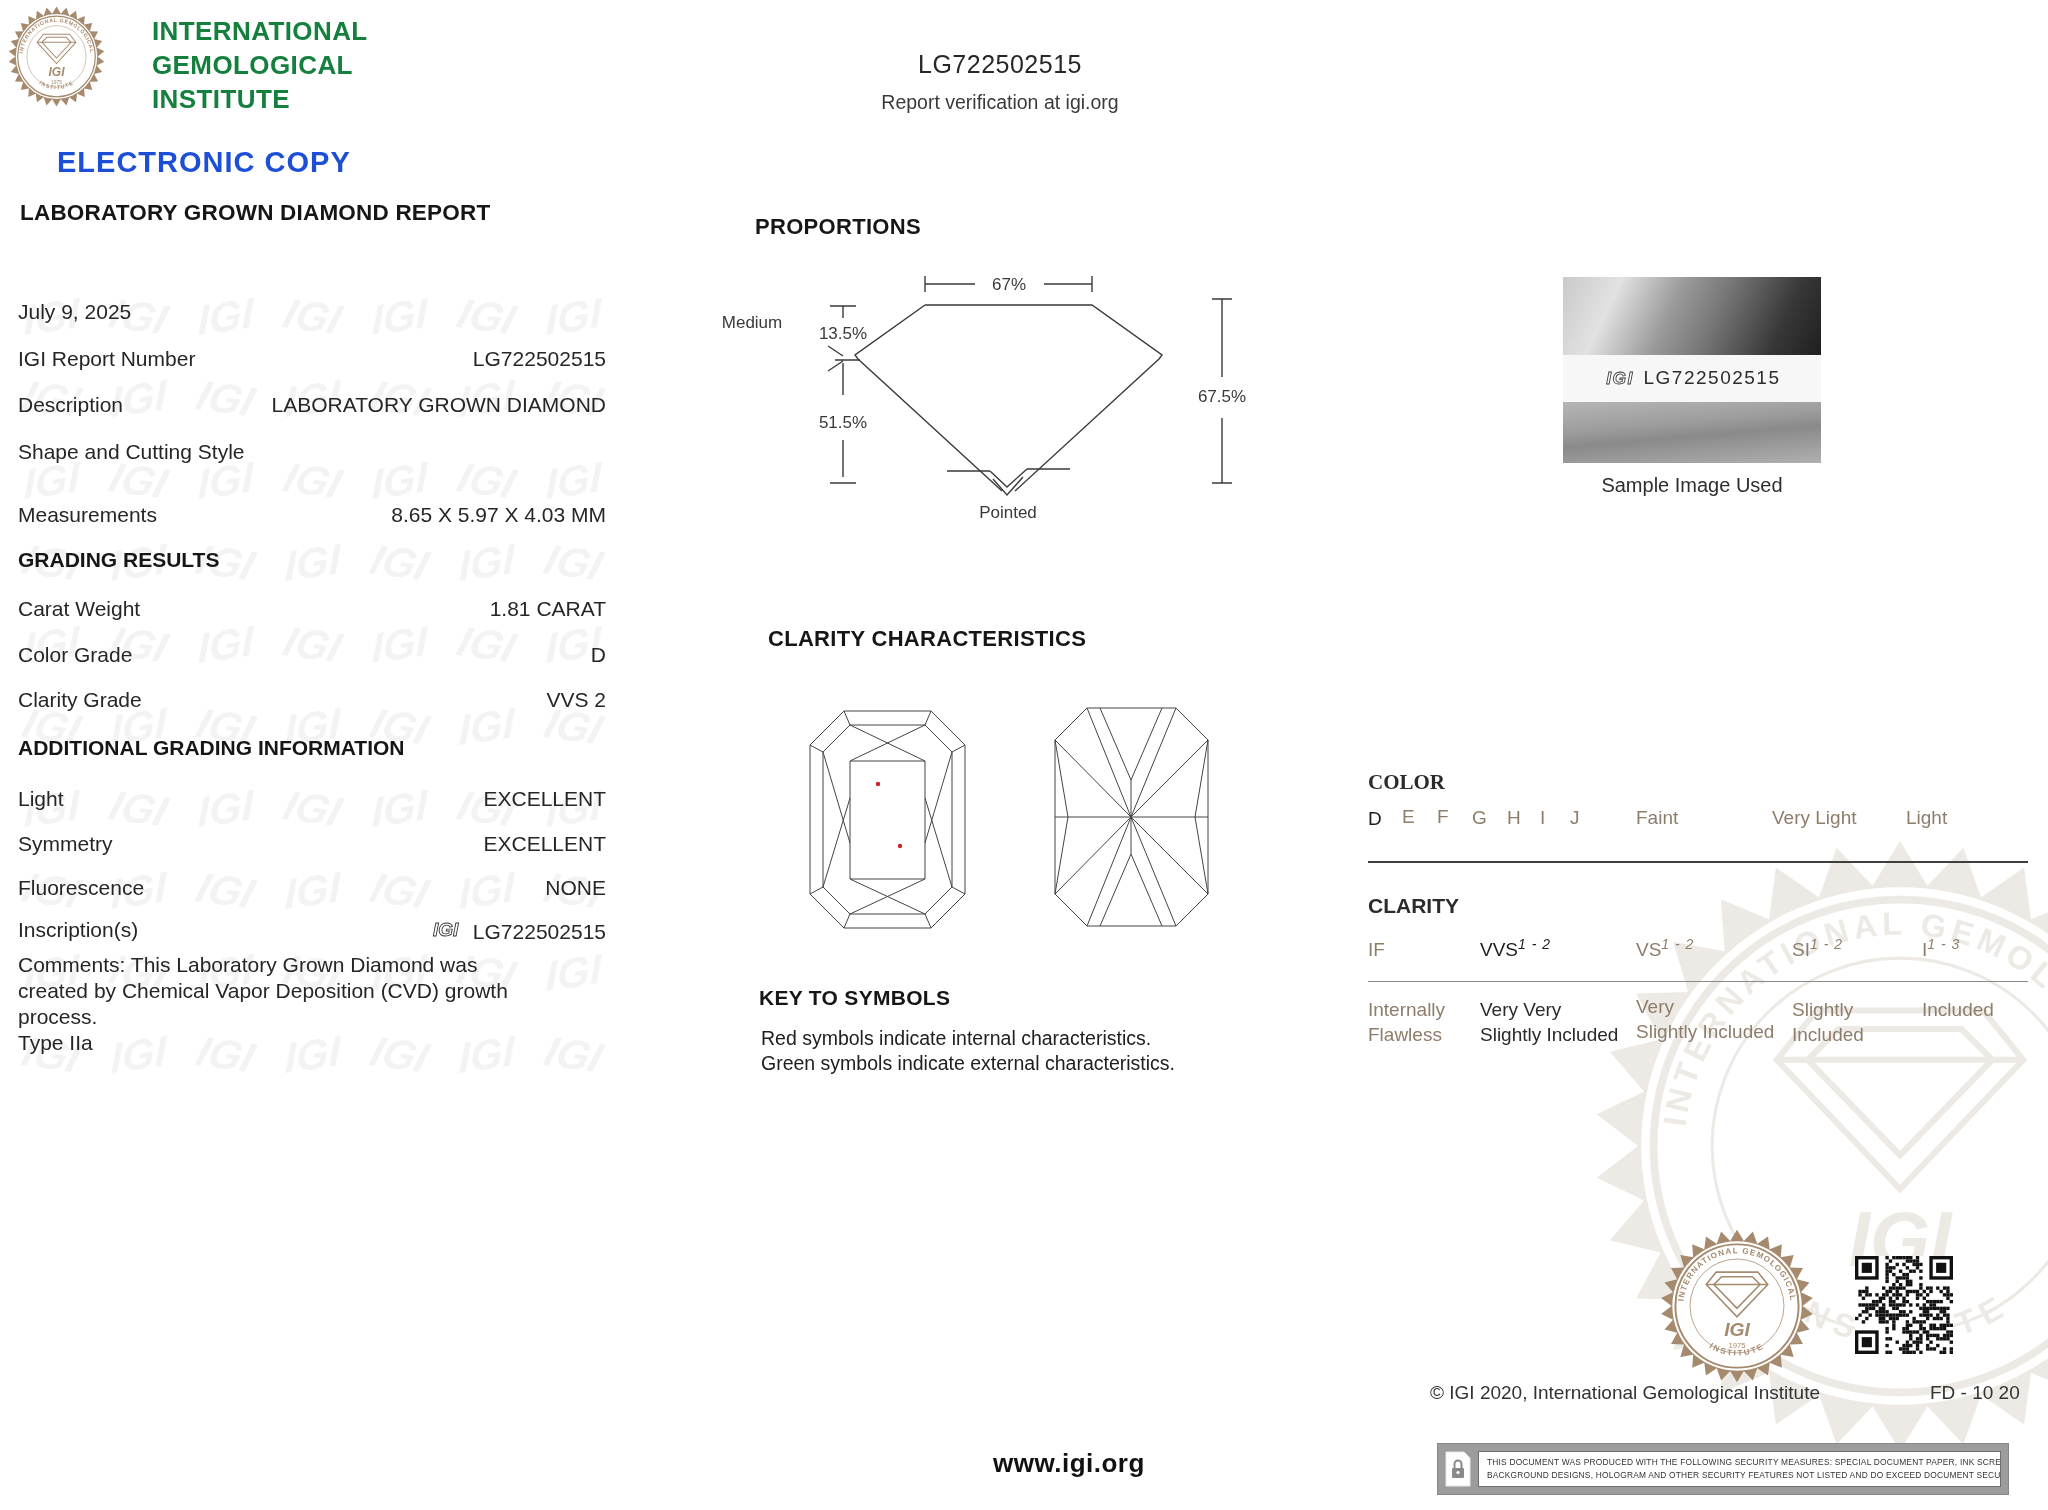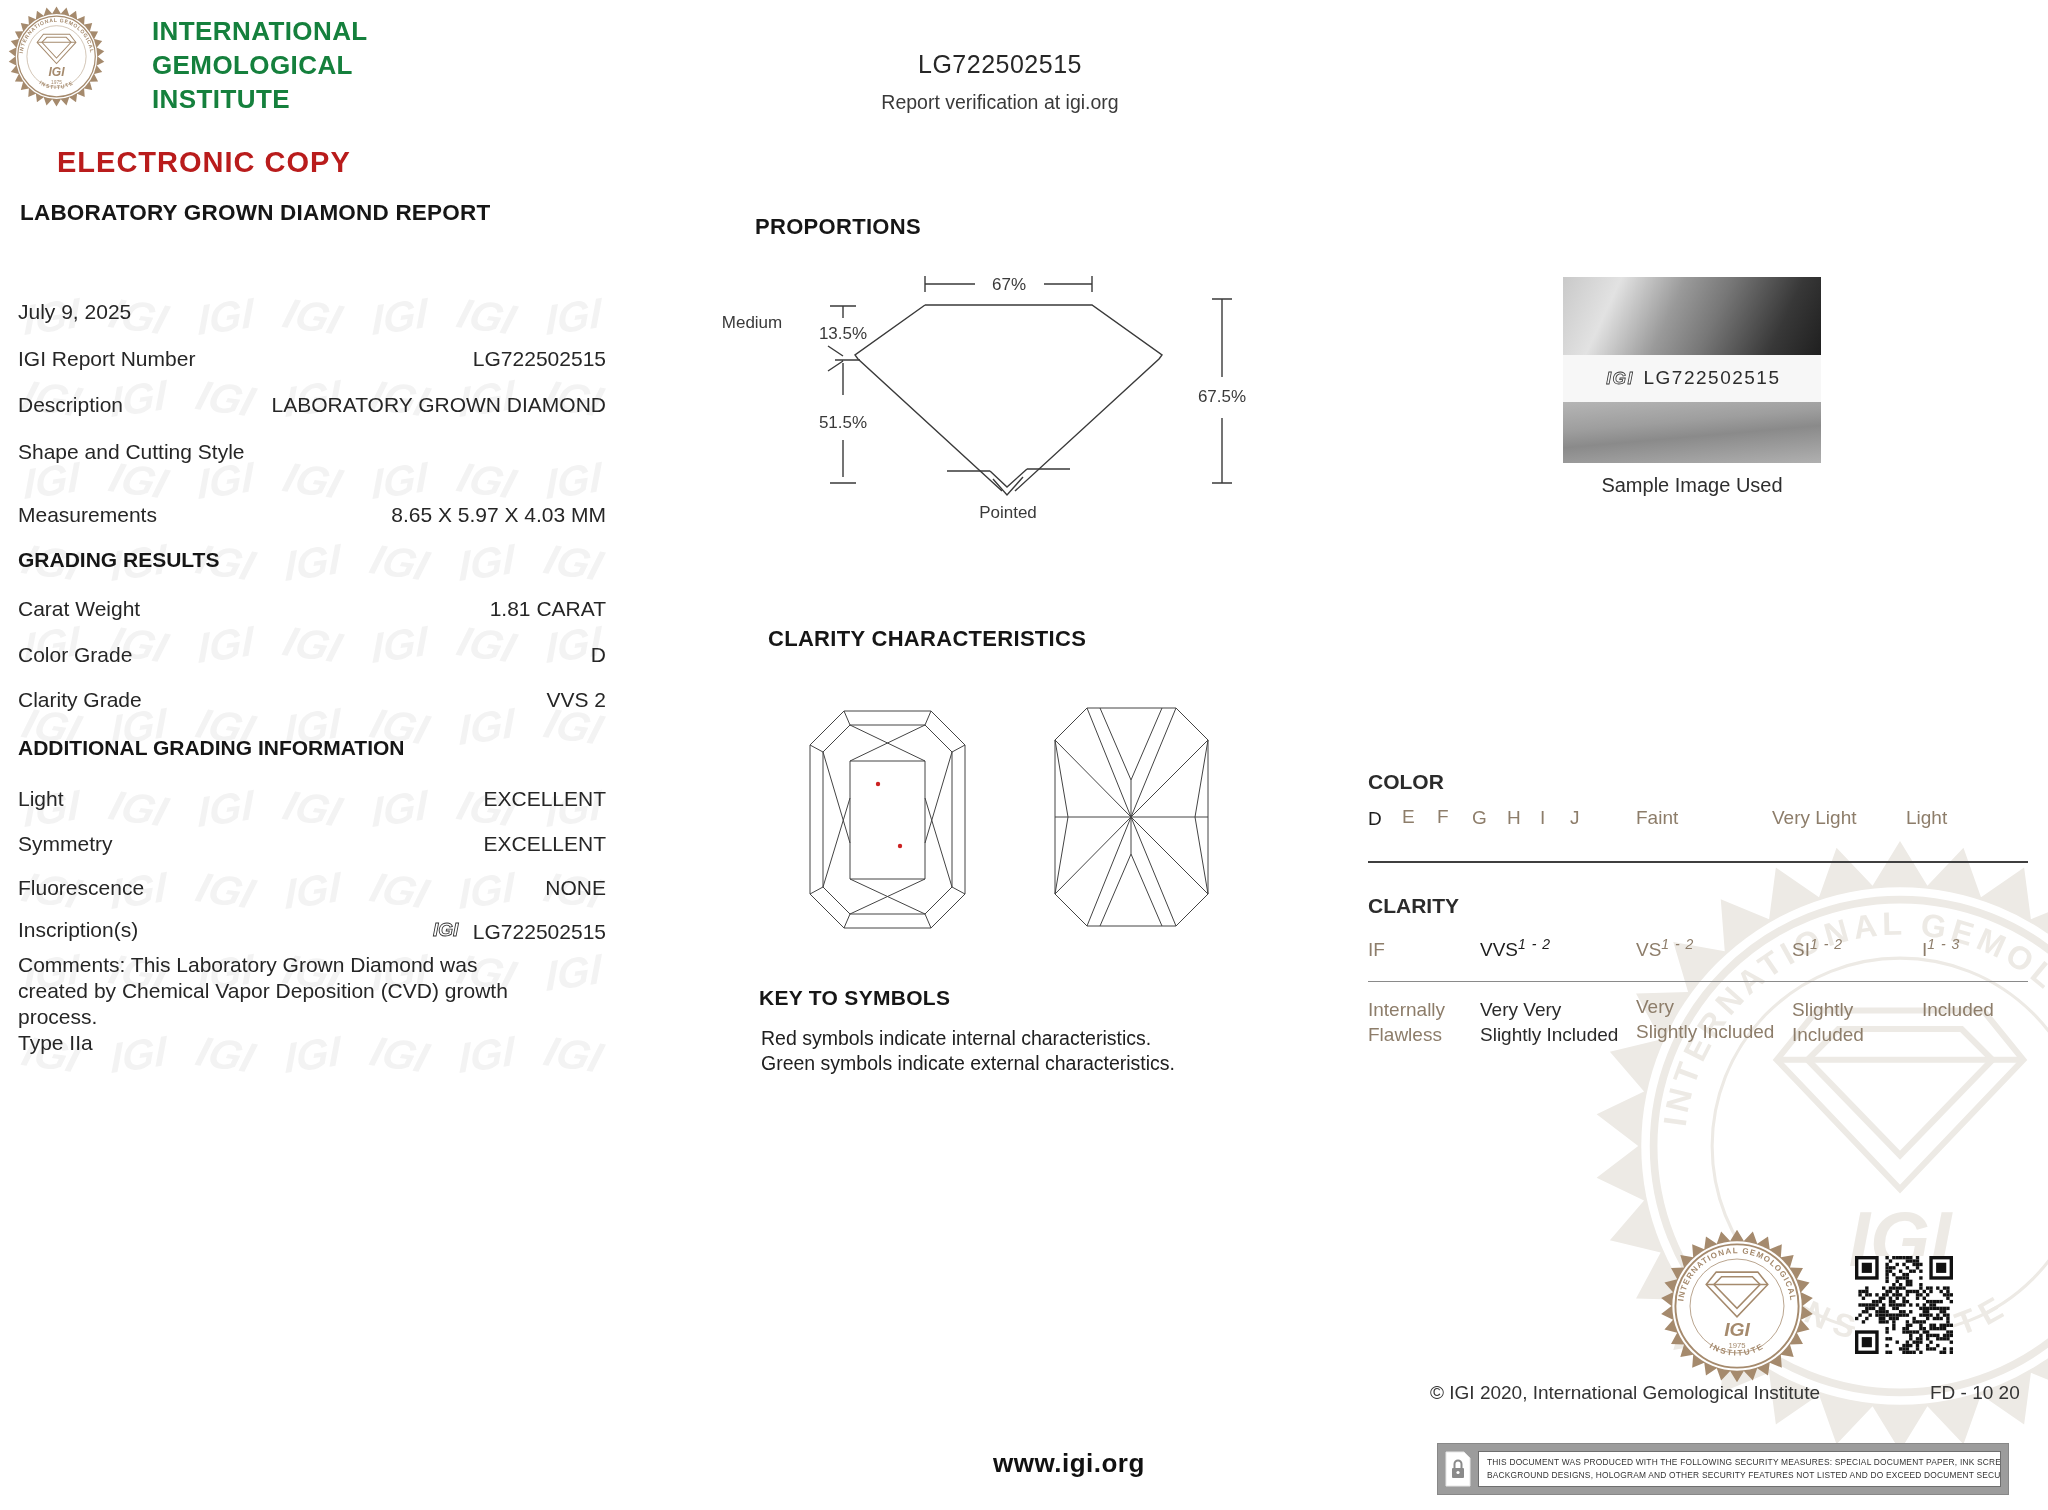--- a/index.html
+++ b/index.html
@@ -3,21 +3,21 @@
 <meta charset="utf-8">
 <style>
   html,body{margin:0;padding:0;background:#fff;}
   .page{position:relative;width:2048px;height:1510px;background:#fff;overflow:hidden;
         font-family:"Liberation Sans",sans-serif;color:#222;}
   .abs{position:absolute;}
   .bold{font-weight:bold;}
   
   .org-name{left:152px;top:14px;font-size:26px;font-weight:bold;line-height:34px;
             color:#15803d;letter-spacing:.4px;}
-  .ecopy{left:57px;top:146px;font-size:29px;font-weight:bold;color:#b91c1c;letter-spacing:1px;}
+  .ecopy{left:57px;top:146px;font-size:29px;font-weight:bold;color:#1d4ed8;letter-spacing:1px;}
   .rtitle{left:20px;top:200px;font-size:22.5px;font-weight:bold;color:#161616;letter-spacing:.2px;}
   .topcenter{left:760px;top:50px;width:480px;text-align:center;}
   .topnum{font-size:25px;color:#272727;letter-spacing:.5px;}
   .topver{margin-top:12px;font-size:19.5px;color:#3a3a3a;}
   
   .panel{left:8px;top:276px;width:614px;height:832px;}
   #wm{position:absolute;inset:0;overflow:hidden;z-index:0;}
   #wm span{display:inline-block;width:87px;height:82px;line-height:82px;text-align:center;
            font-size:42px;font-weight:bold;font-style:italic;color:rgba(40,40,40,.055);}
   .prow{position:absolute;left:10px;width:588px;display:flex;justify-content:space-between;
@@ -247,21 +247,21 @@
       <g stroke="#edeae5" fill="none" stroke-width="2">
         <path d="M73,56 H127 L140,72 L100,114 L60,72 Z"></path>
         <path d="M80,62 H120 L130,72 L100,103 L70,72 Z"></path>
         <path d="M60,72 H140"></path>
       </g>
       <text x="100" y="139" text-anchor="middle" font-size="25" font-weight="bold" font-style="italic" fill="#edeae5">IGI</text>
       <text x="100" y="154" text-anchor="middle" font-size="10" fill="#edeae5">1975</text>
     </svg>
 
   <div class="abs" style="left:1368px;top:770px;width:662px;height:100px;">
-    <div class="bold" style="font-size:21px;color:#2b2b2b;">COLOR</div>
+    <div class="bold" style="font-size:21px;color:#2b2b2b;font-family:Liberation Serif, serif;">COLOR</div>
     <span class="scale-label sel" style="left:0;top:38px;">D</span>
     <span class="scale-label" style="left:34px;top:36px;">E</span>
     <span class="scale-label" style="left:69px;top:36px;">F</span>
     <span class="scale-label" style="left:104px;top:37px;">G</span>
     <span class="scale-label" style="left:139px;top:37px;">H</span>
     <span class="scale-label" style="left:172px;top:37px;">I</span>
     <span class="scale-label" style="left:202px;top:37px;">J</span>
     <span class="scale-label" style="left:268px;top:37px;">Faint</span>
     <span class="scale-label" style="left:404px;top:37px;">Very Light</span>
     <span class="scale-label" style="left:538px;top:37px;">Light</span>

